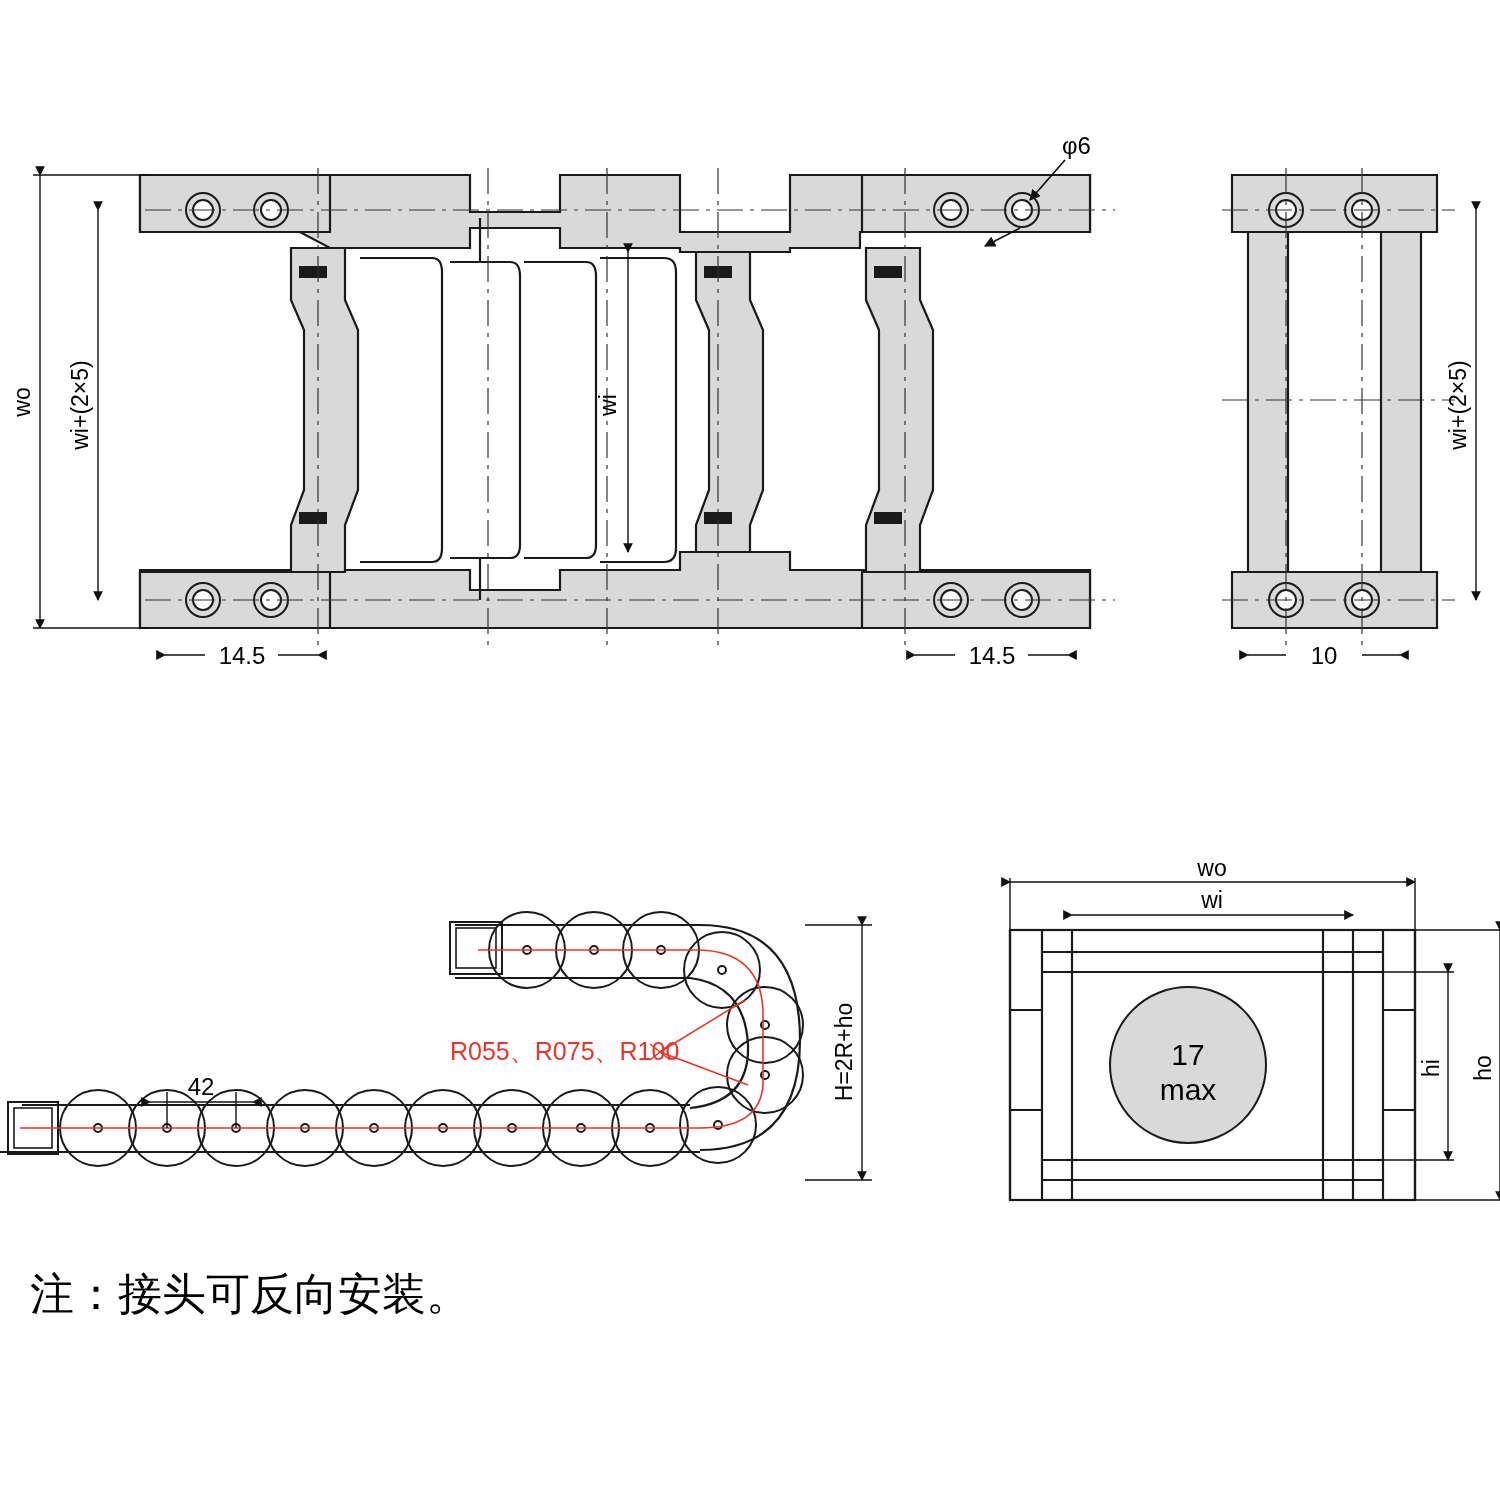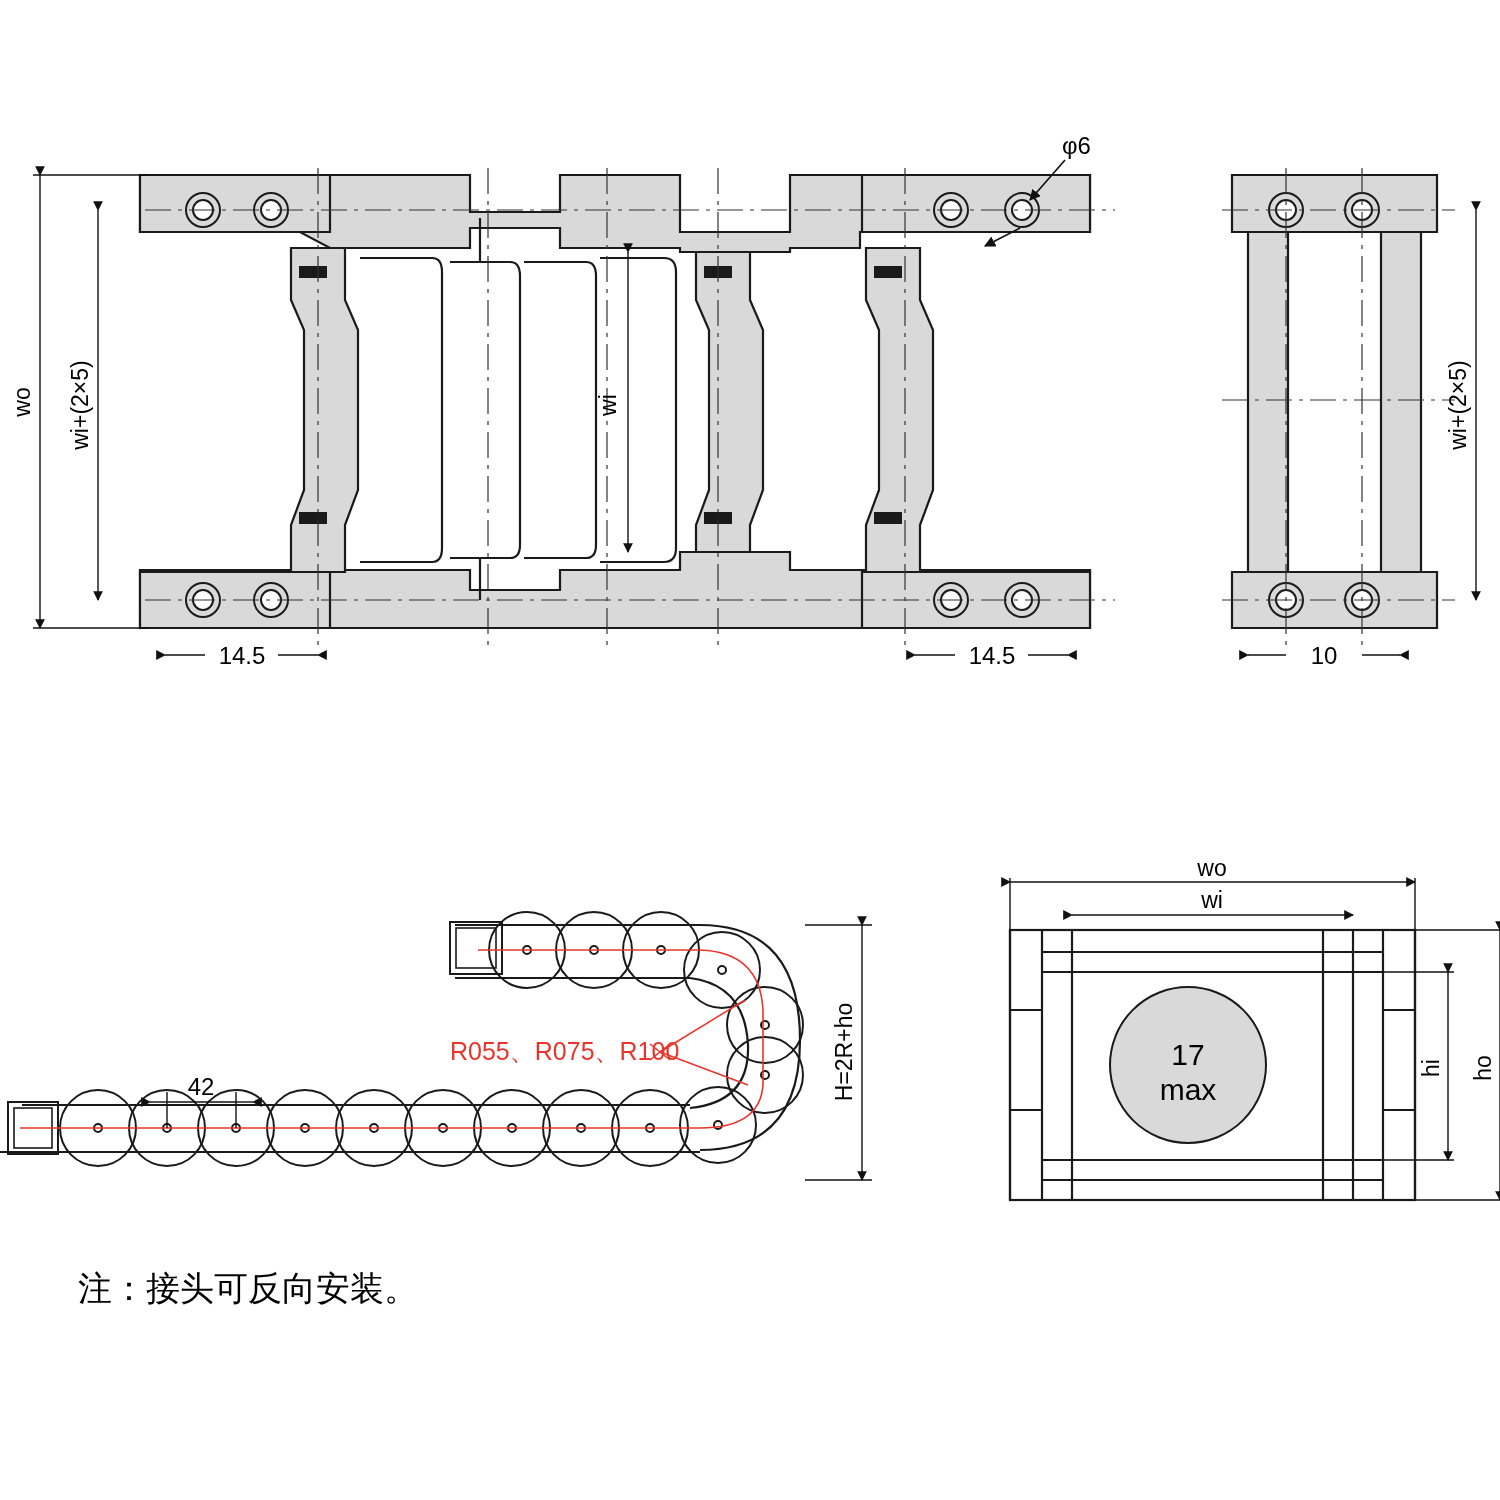--- a/index.html
+++ b/index.html
@@ -338,15 +338,15 @@
     <text class="txt" x="459" y="208" font-size="23" transform="rotate(-90 459 208)" text-anchor="middle">hi</text>
 
     <g stroke="#111" stroke-width="1.4" fill="none">
       <path d="M520,70 L520,340" marker-start="url(#ah)" marker-end="url(#ah)"></path>
       <path d="M435,70 L526,70"></path>
       <path d="M435,340 L526,340"></path>
     </g>
     <text class="txt" x="511" y="208" font-size="23" transform="rotate(-90 511 208)" text-anchor="middle">ho</text>
   </svg>
 
-  <div style="position:absolute;left:30px;top:1268px;font-size:34px;line-height:1.2;margin-left:48px;" class="cjk">注：接头可反向安装。</div>
+  <div style="position:absolute;left:30px;top:1268px;font-size:44px;line-height:1.2;" class="cjk">注：接头可反向安装。</div>
 
 </div>
 
 </body></html>

